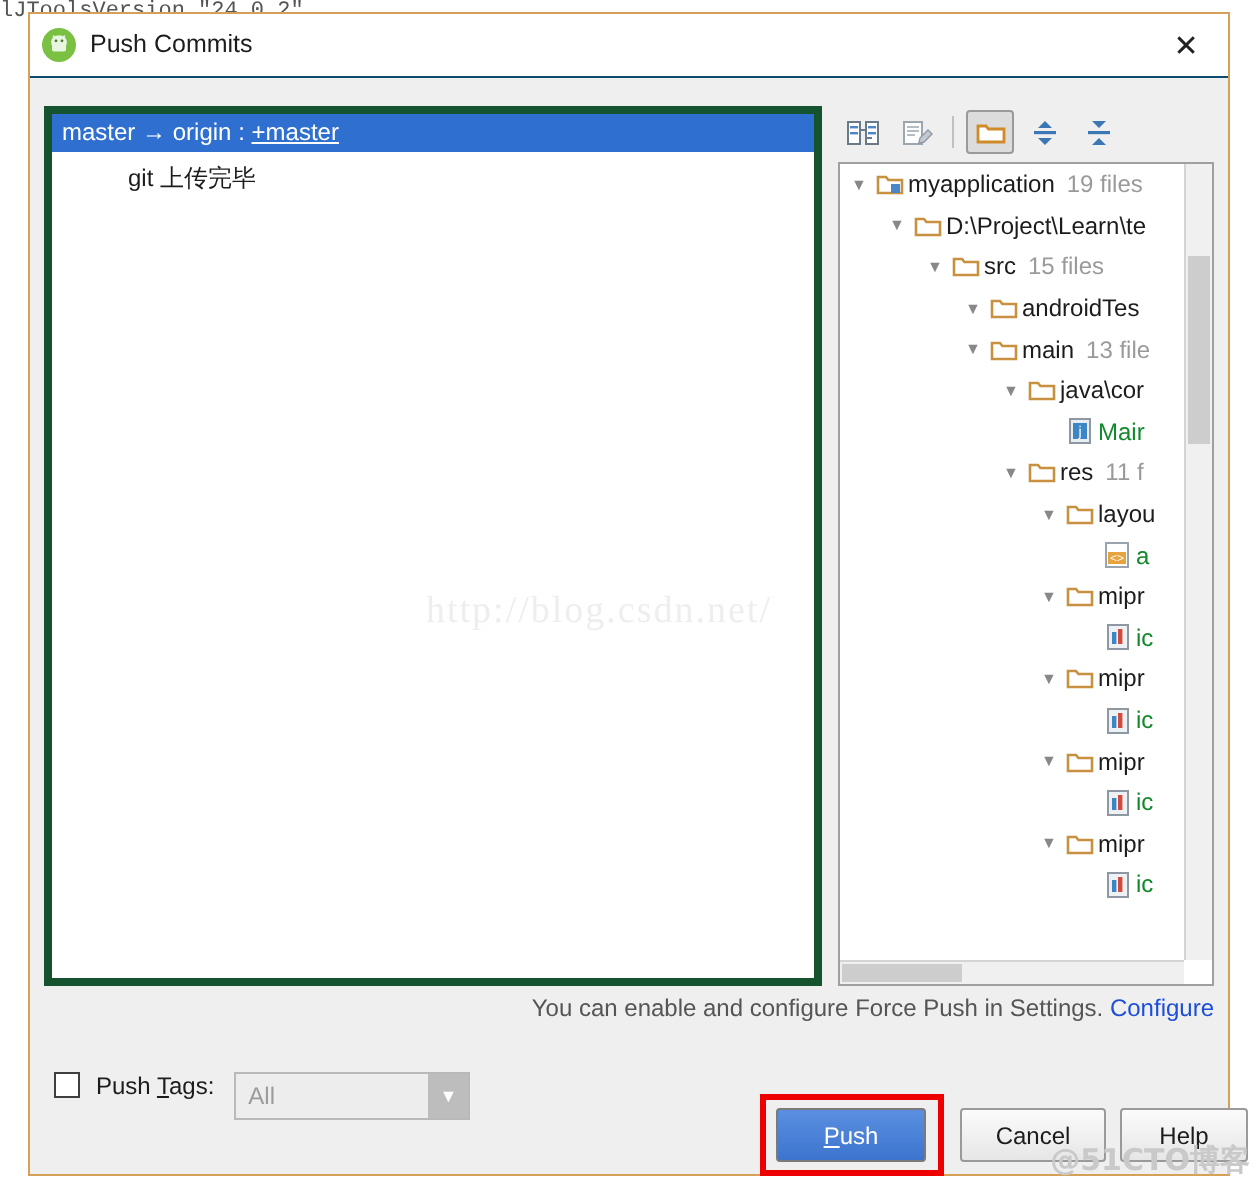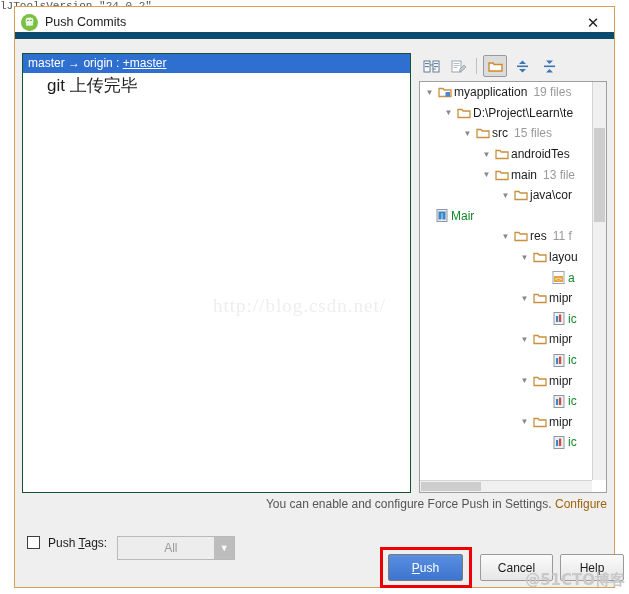--- a/index.html
+++ b/index.html
@@ -45,21 +45,21 @@
     left: 14px; top: 6px;
     width: 601px; height: 582px;
     background: #efefef;
     border: 1px solid #d6a056;
     box-sizing: border-box;
   }
   .titlebar {
     position: relative;
     height: 32px;
     background: #ffffff;
-    border-bottom: 7px solid #0c4a6e;
+    border-bottom: 1px solid #0c4a6e;
     box-sizing: border-box;
   }
   .title-icon {
     position: absolute; left: 6px; top: 7px;
     width: 17px; height: 17px;
     border-radius: 50%;
     background: #7ac143;
     display: flex; align-items: center; justify-content: center;
   }
   .title-icon svg { display: block; }
@@ -83,40 +83,40 @@
     width: 599px; height: 548px;
     background: #efefef;
   }
 
   
   .commits-panel {
     position: absolute;
     left: 7px; top: 14px;
     width: 389px; height: 440px;
     background: #ffffff;
-    border: 1px solid #14532d;
+    border: 4px solid #14532d;
     box-sizing: border-box;
     overflow: hidden;
   }
   .commit-head {
     height: 19px;
     background: #2f6fd0;
     color: #ffffff;
     font-size: 12px;
     line-height: 19px;
     padding-left: 5px;
     box-sizing: border-box;
     white-space: nowrap;
   }
   .commit-head .uline { text-decoration: underline; }
   .commit-row {
-    font-size: 17px;
+    font-size: 12px;
     color: #1c1c1c;
     line-height: 18px;
-    padding-left: 24px;
+    padding-left: 38px;
     margin-top: 4px;
     white-space: nowrap;
   }
 
   
   .tree-toolbar {
     position: absolute;
     left: 404px; top: 14px;
     width: 188px; height: 26px;
     display: flex; align-items: center;
@@ -199,21 +199,21 @@
 
   
   .hint {
     position: absolute;
     left: 0; top: 458px;
     width: 592px;
     text-align: right;
     font-size: 12px;
     color: #555;
   }
-  .hint a { color: #a16207; text-decoration: none; cursor: pointer; }
+  .hint a { color: #1d4ed8; text-decoration: none; cursor: pointer; }
 
   
   .tags-row {
     position: absolute;
     left: 12px; top: 497px;
     display: flex; align-items: flex-start;
   }
   .cbox {
     width: 13px; height: 13px;
     border: 1px solid #3f3f3f;
@@ -227,21 +227,20 @@
   }
   .tags-label u { text-decoration: underline; }
   .combo {
     margin-left: 10px;
     width: 118px; height: 24px;
     border: 1px solid #b9b9b9;
     background: #ededed;
     box-sizing: border-box;
     display: flex; align-items: center;
     cursor: default;
-    padding-left: 40px;
   }
   .combo .val {
     flex: 1;
     font-size: 12px; color: #9b9b9b;
     padding-left: 6px;
   }
   .combo .arrow {
     width: 20px; height: 22px;
     background: #bdbdbd;
     display: flex; align-items: center; justify-content: center;
@@ -435,21 +434,21 @@
             </div>
             <div class="tree-row" style="padding-left: 79px;">
               <div class="tw">▼</div>
               <div class="ic">
                 <svg width="14" height="12" viewBox="0 0 14 12">
                   <path d="M1 2.5h4l1.2 1.5H13v6.5H1z" fill="#fff" stroke="#c8913f" stroke-width="1.3"></path>
                 </svg>
               </div>
               <span class="tname">java\cor</span>
             </div>
-            <div class="tree-row" style="">
+            <div class="tree-row" style="padding-left: 98px;">
               <div class="tw"></div>
               <div class="ic">
                 <svg width="12" height="13" viewBox="0 0 12 13">
                   <rect x="1" y="0.5" width="10" height="12" fill="#e8edf2" stroke="#8e98a2"></rect>
                   <rect x="2.5" y="2.5" width="7" height="8" fill="#3d86c6"></rect>
                   <text x="6" y="9" font-size="7" fill="#fff" text-anchor="middle" font-family="Liberation Sans">j</text>
                 </svg>
               </div>
               <span class="tname green">Mair</span>
             </div>

